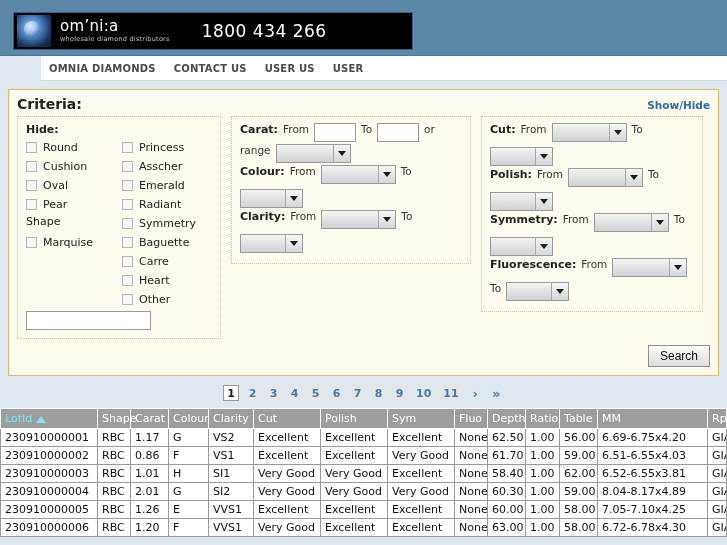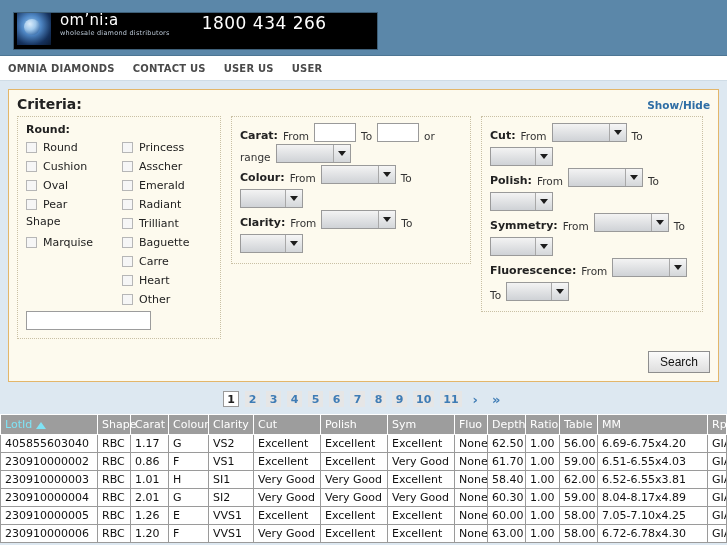--- a/index.html
+++ b/index.html
@@ -52,24 +52,25 @@
     background: #8c8c8c;
     border: 1px solid #6f6f6f;
     padding: 1px 6px;
     line-height: 12px;
     cursor: pointer;
   }
 
   .logo-bar {
     position: absolute;
     left: 13px; top: 12px;
-    width: 365px; height: 38px;
+    width: 400px; height: 38px;
     background: #000000;
     border: 1px solid #3e5f78;
     display: flex;
+    align-items: center;
   }
   .logo-gem {
     width: 34px; height: 32px;
     margin-left: 3px;
     background: radial-gradient(circle at 42% 38%, #9fcdf0 0%, #4e86c4 35%, #15315c 72%, #0a1a33 100%);
     position: relative;
     flex: none;
   }
   .logo-gem:after {
     content: "";
@@ -102,20 +103,21 @@
 
   
   .navbar {
     height: 25px;
     background: #ffffff;
     display: flex;
     align-items: center;
     padding-left: 8px;
     gap: 18px;
     border-bottom: 1px solid #cfdce6;
+    margin-left: 41px;
   }
   .navbar a {
     color: #4a4a4a;
     font-weight: bold;
     font-size: 10px;
     text-decoration: none;
     letter-spacing: .2px;
     cursor: pointer;
   }
 
@@ -210,31 +212,31 @@
     background: #ffffff;
     outline: none;
     font-size: 11px;
     padding: 0 3px;
     vertical-align: middle;
   }
   .sm { font-size: 10.5px; color: #333; }
 
   .field-line {
     display: flex;
-    align-items: flex-end;
+    align-items: flex-start;
     flex-wrap: wrap;
     gap: 5px;
     margin-bottom: 3px;
   }
   .field-line .lbl-b { min-width: 0; }
 
   .mid-row  { margin-bottom: 2px; }
   .right-row { margin-bottom: 2px; }
 
-  .search-wrap { text-align: right; margin-top: 12px; }
+  .search-wrap { text-align: right; margin-top: 6px; }
   .btn-search {
     font-size: 12px;
     padding: 3px 11px;
     border: 1px solid #8e8e8e;
     background: linear-gradient(#fbfbfb, #dedede);
     color: #111;
     cursor: pointer;
   }
 
   
@@ -328,21 +330,21 @@
 <div class="criteria">
 
   <div class="criteria-head">
     <span class="criteria-title">Criteria:</span>
     <a class="showhide">Show/Hide</a>
   </div>
 
   <div class="cols">
 
     <div class="fs fs-shape">
-      <div class="lbl-b shape-title">Round:</div>
+      <div class="lbl-b shape-title">Hide:</div>
 
       <div class="shape-grid">
 
         <div class="shape-col">
           <label class="cbrow">
             <span class="cbox"></span>
             <span>Round</span>
           </label>
           <label class="cbrow">
             <span class="cbox"></span>
@@ -375,21 +377,21 @@
           <label class="cbrow">
             <span class="cbox"></span>
             <span>Emerald</span>
           </label>
           <label class="cbrow">
             <span class="cbox"></span>
             <span>Radiant</span>
           </label>
           <label class="cbrow">
             <span class="cbox"></span>
-            <span>Trilliant</span>
+            <span>Symmetry</span>
           </label>
           <label class="cbrow">
             <span class="cbox"></span>
             <span>Baguette</span>
           </label>
           <label class="cbrow">
             <span class="cbox"></span>
             <span>Carre</span>
           </label>
           <label class="cbrow">
@@ -596,21 +598,21 @@
         <th>Fluo</th>
         <th>Depth</th>
         <th>Ratio</th>
         <th>Table</th>
         <th>MM</th>
         <th>Rpt</th>
       </tr>
     </thead>
     <tbody>
         <tr>
-          <td>405855603040</td>
+          <td>230910000001</td>
           <td>RBC</td>
           <td>1.17</td>
           <td>G</td>
           <td>VS2</td>
           <td>Excellent</td>
           <td>Excellent</td>
           <td>Excellent</td>
           <td>None</td>
           <td>62.50</td>
           <td>1.00</td>

